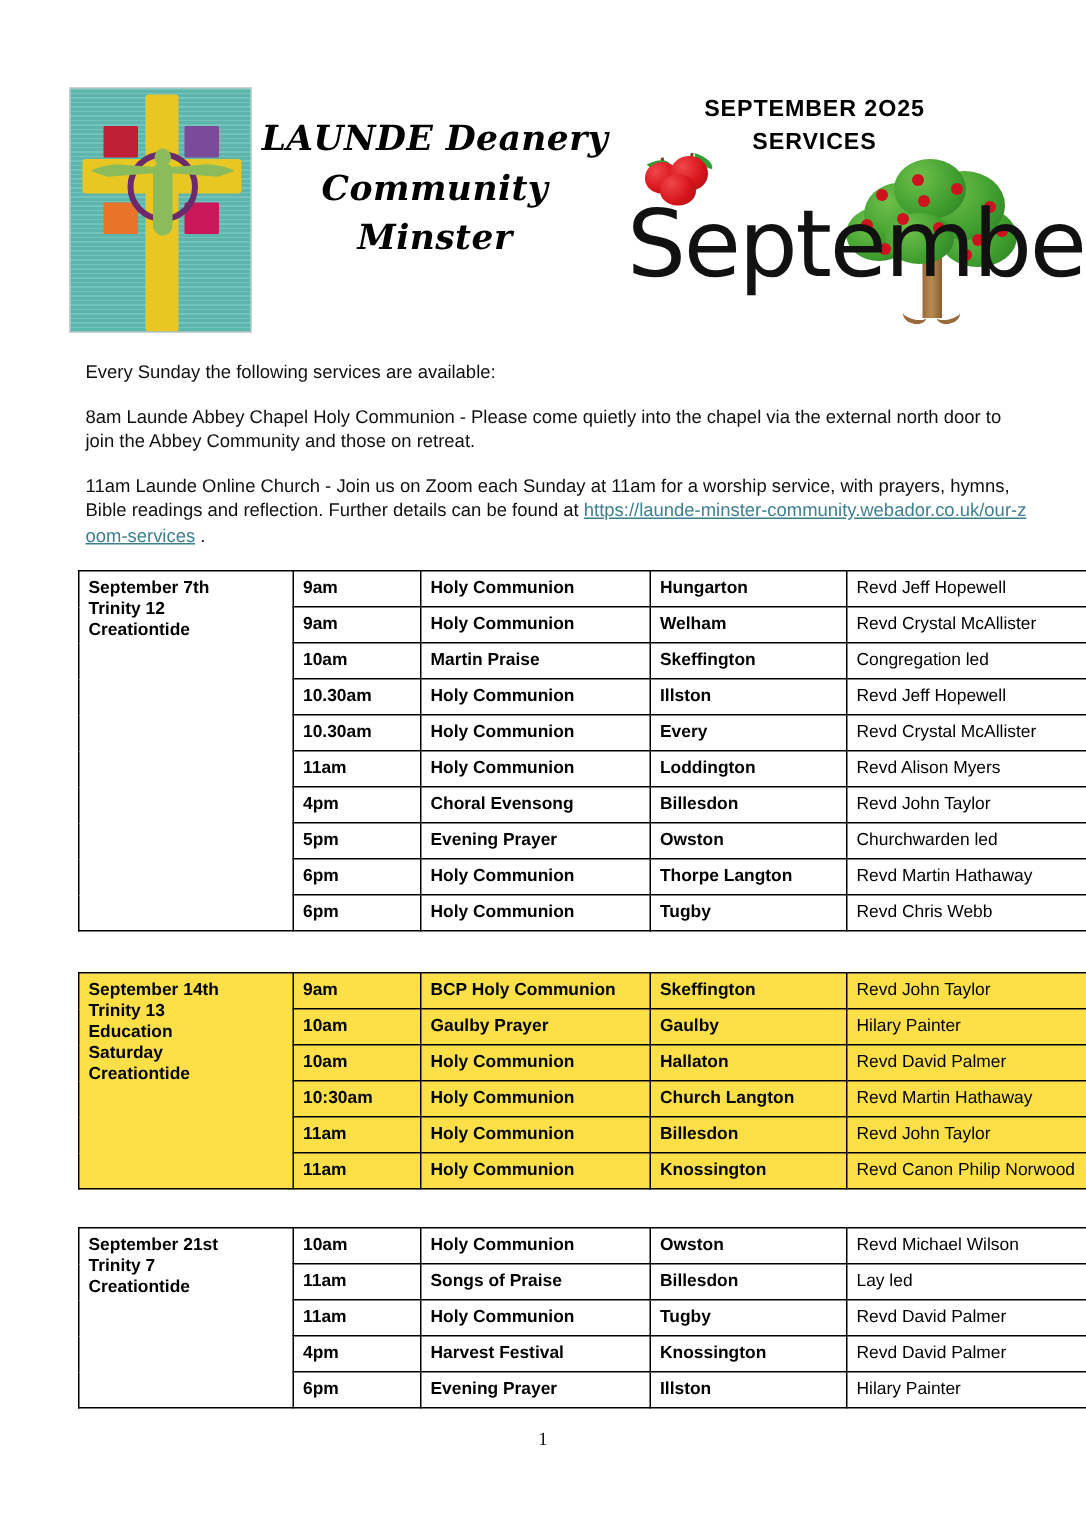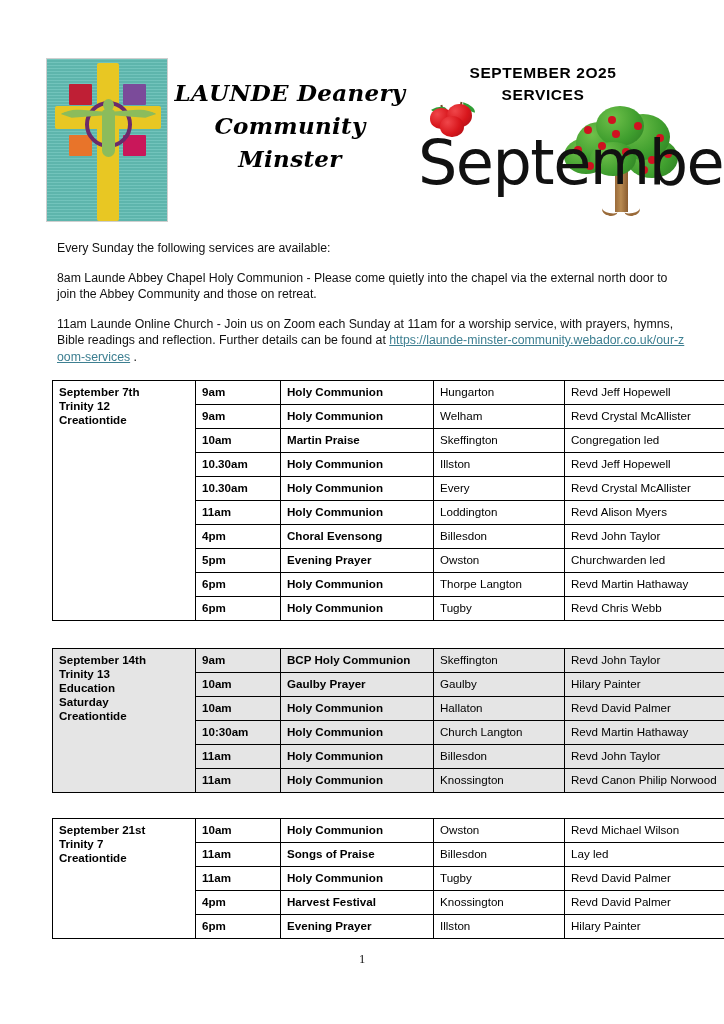--- a/index.html
+++ b/index.html
@@ -271,28 +271,28 @@
   .sched td {
     border: 1px solid #000;
     padding: 4px 6px 5px 6px;
     vertical-align: top;
     line-height: 14px;
     height: 14px;
   }
   .sched .c-date  { width: 130px; font-weight: bold; }
   .sched .c-time  { width: 72px;  font-weight: bold; }
   .sched .c-serv  { width: 140px; font-weight: bold; }
-  .sched .c-loc   { width: 118px; font-weight: normal; }
+  .sched .c-loc   { width: 118px; font-weight: bold; }
   .sched .c-min   { width: 170px; font-weight: normal; }
 
   #table-sept-7  { top: 380px; }
   #table-sept-14 { top: 648px; }
   #table-sept-21 { top: 818px; }
 
-  #table-sept-14 td { background: #e5e5e5; }
+  #table-sept-14 td { background: #fde047; }
 
   
   .page-number {
     position: absolute;
     left: 0;
     top: 952px;
     width: 724px;
     text-align: center;
     font-family: "Liberation Serif", serif;
     font-size: 12.5px;

